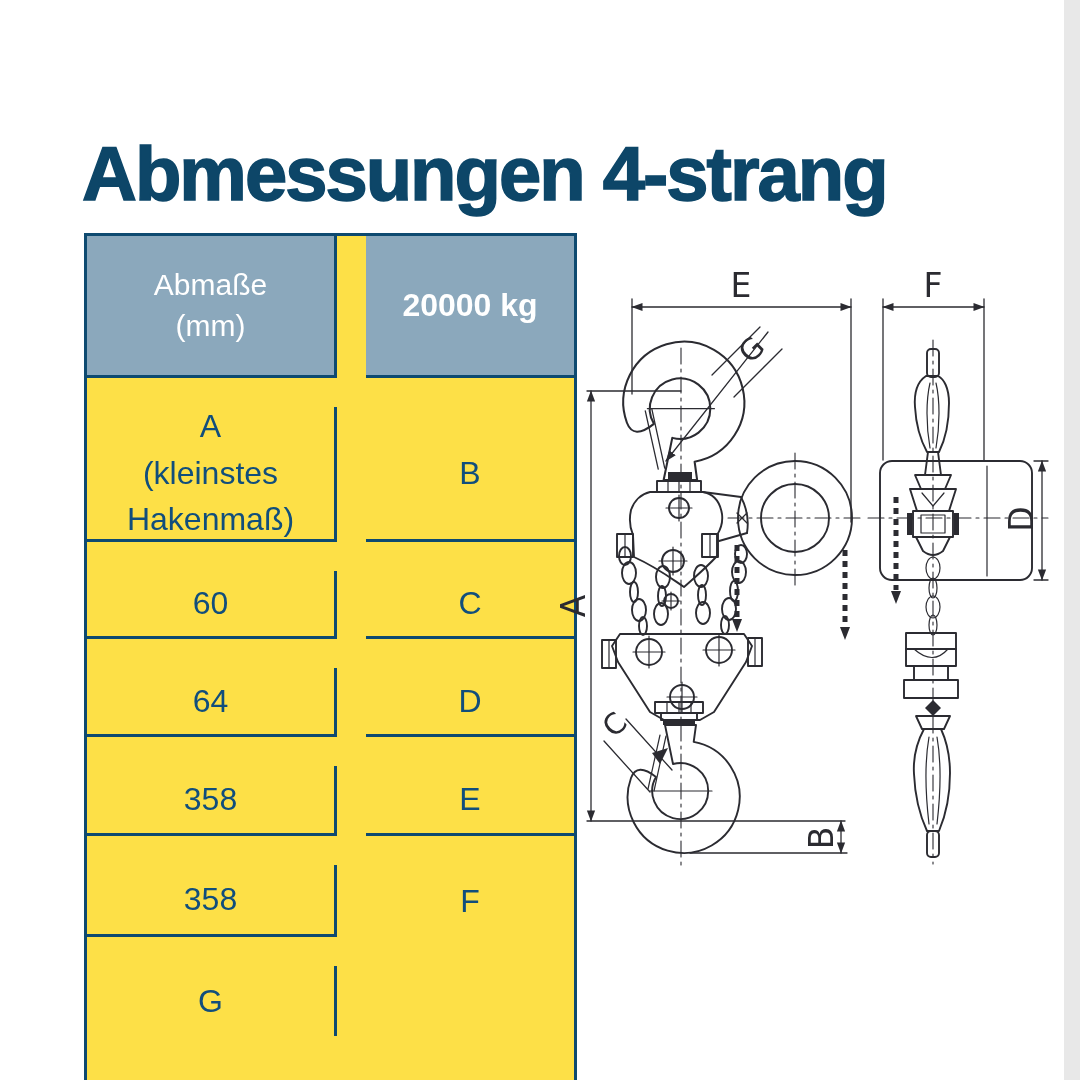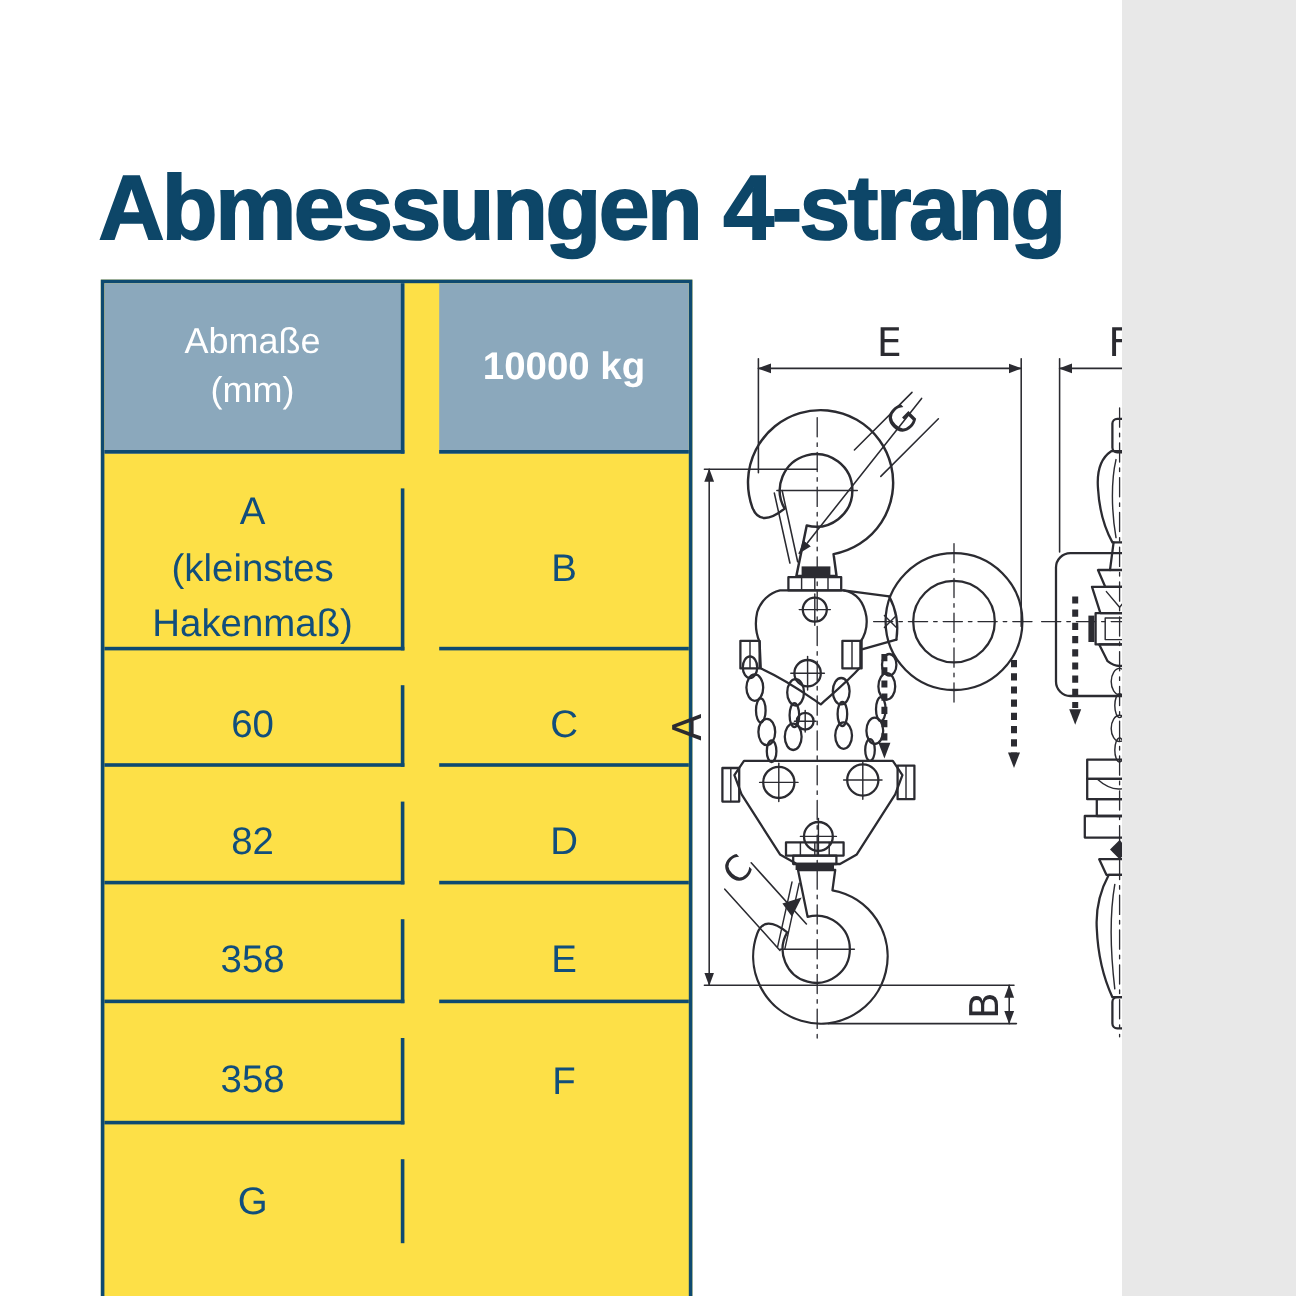--- a/index.html
+++ b/index.html
@@ -6,21 +6,21 @@
     --navy:#0e4a70;
     --navy-text:#114e7c;
     --hdrbg:#8ba8bc;
     --hdrtext:#ffffff;
     --title:#0d4668;
     --ink:#2b2b31;
     --bg:#ffffff;
   }
   html,body{margin:0;padding:0;background:#e8e8e8;}
   .canvas{
-    position:relative;width:935px;height:1080px;background:var(--bg);
+    position:relative;width:1064px;height:1080px;background:var(--bg);
     overflow:hidden;font-family:"Liberation Sans",sans-serif;
   }
   .title{
     position:absolute;left:82px;top:136px;
     font-size:76px;font-weight:bold;letter-spacing:-2px;line-height:1;
     color:var(--title);-webkit-text-stroke:1.5px var(--title);
     white-space:nowrap;
   }
   .tbl{
     position:absolute;left:84px;top:233px;
@@ -51,31 +51,31 @@
 </head>
 <body>
 
 <div class="canvas">
 
   <div class="title">Abmessungen 4-strang</div>
 
   <div class="tbl">
     <div class="cell head h1">Abmaße
 (mm)</div>
-    <div class="cell head h2">10000 kg</div>
+    <div class="cell head h2">20000 kg</div>
 
     <div class="cell lblc">A
 (kleinstes
 Hakenmaß)</div>
 
     <div class="cell lblc">B</div>
     <div class="cell valc">60</div>
 
     <div class="cell lblc">C</div>
-    <div class="cell valc">82</div>
+    <div class="cell valc">64</div>
 
     <div class="cell lblc">D</div>
     <div class="cell valc">358</div>
 
     <div class="cell lblc">E</div>
     <div class="cell valc">358</div>
 
     <div class="cell lblc">F</div>
 
     <div class="cell lblc">G</div>

